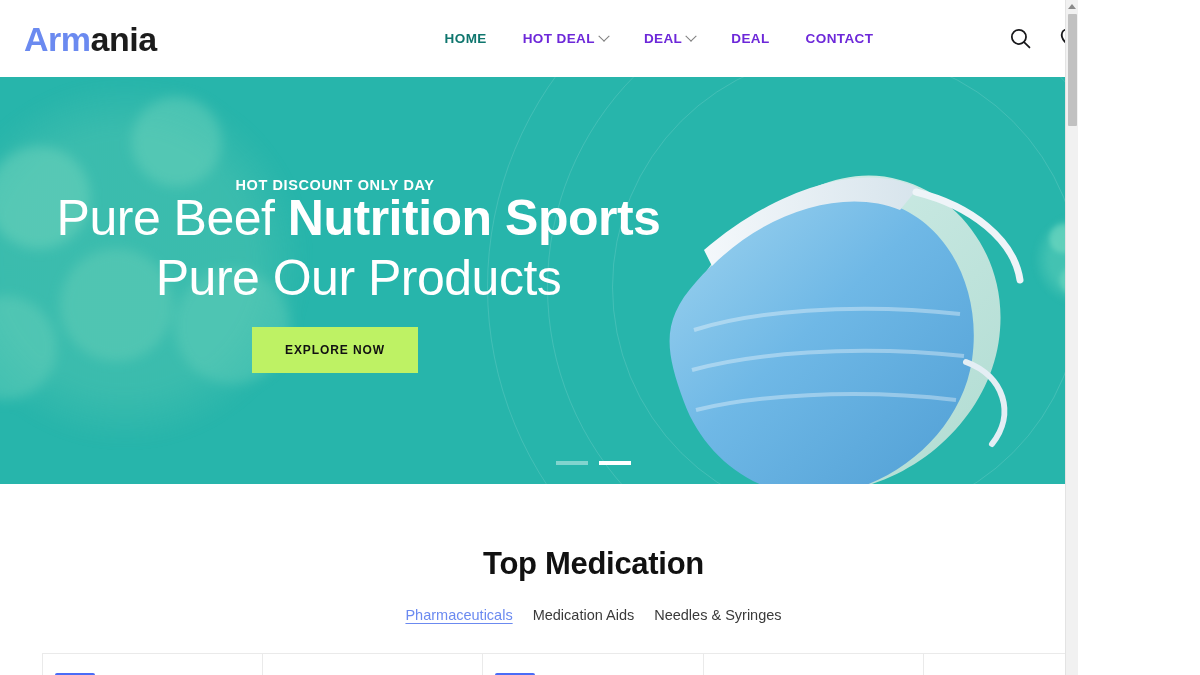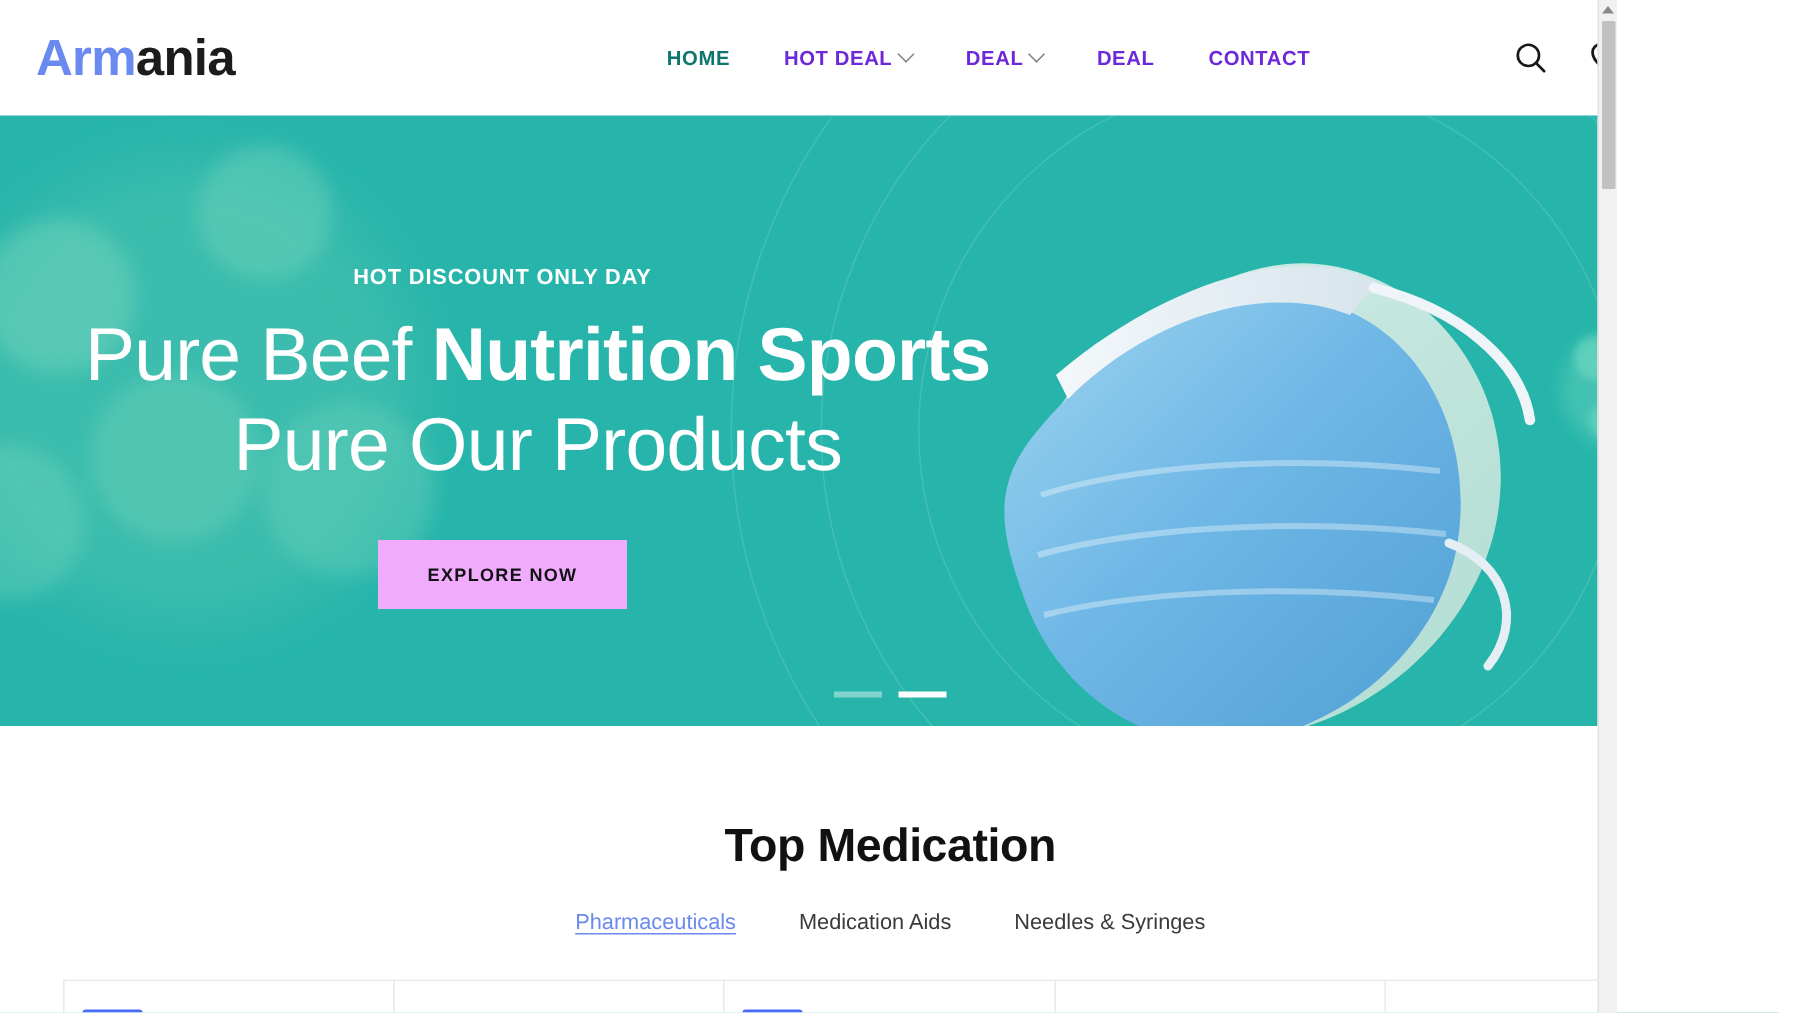--- a/index.html
+++ b/index.html
@@ -146,36 +146,35 @@
     width: 670px;
     padding-top: 100px;
     text-align: center;
     z-index: 5;
   }
   .hero-eyebrow {
     color: #ffffff;
     font-size: 14.5px;
     font-weight: 700;
     letter-spacing: 0.6px;
-    margin-bottom: 18px;
   }
   .hero-title {
     color: #ffffff;
     font-size: 50px;
     line-height: 1.0;
     font-weight: 300;
     letter-spacing: -0.5px;
     padding-left: 47px;
   }
   .hero-title .b { font-weight: 700; }
   .hero-title .line2 { display: block; margin-top: 10px; }
   .hero-cta {
     display: inline-block;
-    margin-top: 39px;
-    background: #f0abfc;
+    margin-top: 24px;
+    background: #bef264;
     color: #111111;
     font-size: 12px;
     font-weight: 700;
     letter-spacing: 0.9px;
     padding: 16px 33px;
     border: none;
     cursor: pointer;
     font-family: "Liberation Sans", sans-serif;
   }
 
@@ -203,21 +202,21 @@
   .section-title {
     text-align: center;
     font-size: 31px;
     font-weight: 700;
     color: #111111;
     letter-spacing: -0.3px;
   }
   .tabs {
     display: flex;
     justify-content: center;
-    gap: 42px;
+    gap: 20px;
     margin-top: 25px;
   }
   .tab {
     font-size: 14.5px;
     color: #3a3a3a;
     cursor: pointer;
     padding-bottom: 2px;
     white-space: nowrap;
   }
   .tab.active {

